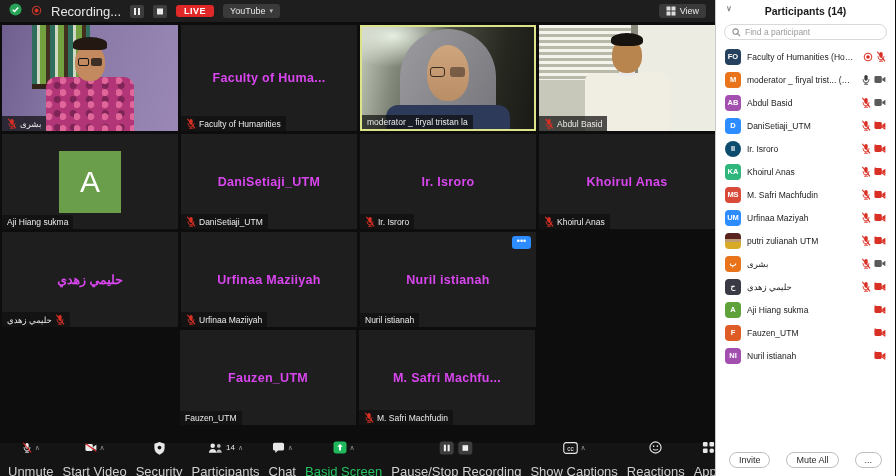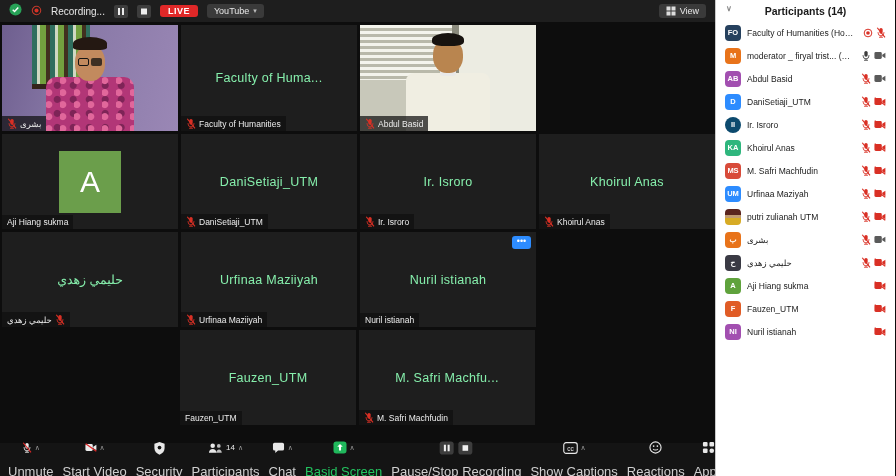--- a/index.html
+++ b/index.html
@@ -11,33 +11,33 @@
   .titlebar { height:15px; background:#fff; display:flex; align-items:center; padding:0 7px; gap:5px; flex:0 0 auto; }
   .titlebar .title { font-size:9px; color:#2a2a2a; }
   .win-controls { margin-left:auto; display:flex; gap:16px; align-items:center; padding-right:6px; }
   .win-controls span { font-size:9px; color:#444; line-height:15px; }
 
   .main { flex:1; display:flex; min-height:0; }
 
   
   .stage { width:715px; display:flex; flex-direction:column; background:#0d0d0d; }
   .controlsbar { height:22px; background:#1e1e1e; display:flex; align-items:center; gap:9px; padding:0 9px; flex:0 0 auto; }
-  .controlsbar .rec-text { color:#e6e6e6; font-size:10px; }
+  .controlsbar .rec-text { color:#e6e6e6; font-size:13px; }
   .mini-btn { width:14px; height:13px; background:#3d3d3d; border-radius:2px; display:flex; align-items:center; justify-content:center; }
   .live-badge { background:#e02828; color:#fff; font-size:9px; font-weight:bold; padding:1px 8px; border-radius:3px; letter-spacing:.5px; }
   .yt-btn { background:#3a3a3a; color:#e8e8e8; font-size:9px; padding:2px 7px; border-radius:3px; display:flex; gap:4px; align-items:center; }
   .view-btn { margin-left:auto; background:#3a3a3a; color:#e8e8e8; font-size:9px; padding:2px 7px; border-radius:3px; display:flex; gap:4px; align-items:center; }
 
   .grid { flex:1; padding:3px 2px 0 2px; display:flex; flex-direction:column; gap:3px; overflow:hidden; }
   .grow { display:flex; gap:3px; }
   .grow.centered { justify-content:center; }
   .tile { width:176px; height:95px; background:#1e1e1e; position:relative; overflow:hidden; flex:0 0 auto; }
   .grow.r1 .tile { height:106px; }
   .tile.active { border:2px solid #dde388; }
-  .tile-center { position:absolute; inset:0; display:flex; align-items:center; justify-content:center; color:#86efac; font-weight:normal; font-size:12.5px; letter-spacing:.3px; text-align:center; padding:0 6px; }
+  .tile-center { position:absolute; inset:0; display:flex; align-items:center; justify-content:center; color:#d946ef; font-weight:bold; font-size:12.5px; letter-spacing:.3px; text-align:center; padding:0 6px; }
   .tile-label { position:absolute; left:0; bottom:0; background:rgba(15,15,15,.72); color:#ececec; font-size:8.5px; padding:2px 5px; display:flex; align-items:center; gap:3px; max-width:95%; white-space:nowrap; z-index:5; }
   .tile-label svg { flex:0 0 auto; }
   .tile-avatar { position:absolute; left:50%; top:50%; transform:translate(-50%,-50%); width:62px; height:62px; background:#6b9e4b; color:#fff; font-size:30px; display:flex; align-items:center; justify-content:center; }
   .tile-menu { position:absolute; top:4px; right:5px; width:19px; height:13px; background:#2d8cff; border-radius:3px; color:#fff; font-size:9px; line-height:11px; text-align:center; z-index:6; }
 
   
   .art { position:absolute; inset:0; }
   .art div { position:absolute; }
   .a-bushra { background:linear-gradient(105deg,#6e5f8f 0%,#8a7aa8 45%,#9a87b5 100%); }
   .bsh-shelf { left:30px; top:0; width:58px; height:64px; background:repeating-linear-gradient(90deg,#2f6e5e 0 5px,#cfd8c2 5px 8px,#73a13f 8px 14px,#41301f 14px 18px); border-bottom:5px solid #33241a; }
@@ -171,20 +171,31 @@
                     <rect x="4" y="1" width="4" height="7" rx="2" fill="#d93025"></rect>
                     <path d="M2.5 6v1a3.5 3.5 0 0 0 7 0V6" fill="none" stroke="#d93025"></path>
                     <line x1="6" y1="10.5" x2="6" y2="12.2" stroke="#d93025"></line>
                     <line x1="3.6" y1="12.2" x2="8.4" y2="12.2" stroke="#d93025"></line>
                     <line x1="1.5" y1="0.8" x2="10.8" y2="12.4" stroke="#d93025" stroke-width="1.4"></line>
                   </svg>
                 </span>
                 <span>Faculty of Humanities</span>
               </div>
             </div>
+            <div class="tile active">
+              <div class="art a-moderator">
+                <div class="mod-hijab"></div>
+                <div class="mod-face"></div>
+                <div class="mod-glasses"></div>
+                <div class="mod-body"></div>
+              </div>
+              <div class="tile-label">
+                <span>moderator _ firyal tristan la</span>
+              </div>
+            </div>
             <div class="tile">
               <div class="art a-abdul">
                 <div class="abd-body"></div>
                 <div class="abd-mask"></div>
                 <div class="abd-head"></div>
                 <div class="abd-hair"></div>
               </div>
               <div class="tile-label">
                 <span style="display: flex;">
                   <svg width="10" height="11" viewBox="0 0 12 13">
@@ -473,20 +484,27 @@
           </div>
           <div class="end-btn">End</div>
         </div>
     </div>
 
     <div class="panel">
       <div class="p-header">
         <span class="p-collapse">∨</span>
         <span>Participants (14)</span>
       </div>
+      <div class="p-search">
+        <span><svg width="9" height="9" viewBox="0 0 10 10">
+              <circle cx="4" cy="4" r="3" fill="none" stroke="#8a8a8a" stroke-width="1.2"></circle>
+              <line x1="6.3" y1="6.3" x2="9" y2="9" stroke="#8a8a8a" stroke-width="1.2"></line>
+            </svg></span>
+        <input type="text" placeholder="Find a participant" style="">
+      </div>
       <div class="p-list">
           <div class="p-row">
             <div class="p-avatar" style="background: rgb(38, 65, 94);">FO</div>
             <div class="p-name">Faculty of Humanities (Host, me)</div>
             <div class="p-icons">
               <span style="display: flex;">
                 <svg width="10" height="10" viewBox="0 0 12 12">
                   <circle cx="6" cy="6" r="4.6" fill="none" stroke="#d93025" stroke-width="1.2"></circle>
                   <circle cx="6" cy="6" r="2.2" fill="#d93025"></circle>
                 </svg>
@@ -751,15 +769,20 @@
               <span style="display: flex;">
                 <svg width="12" height="9" viewBox="0 0 14 10">
                   <rect x="0.5" y="1" width="8.6" height="8" rx="1.6" fill="#d93025"></rect>
                   <path d="M9.6 4.2L13.3 1.8v6.4L9.6 5.8z" fill="#d93025"></path>
                   <line x1="0.8" y1="0.5" x2="13.2" y2="9.5" stroke="#d93025" stroke-width="1.4"></line>
                 </svg>
               </span>
             </div>
           </div>
         </div>
+      <div class="p-footer">
+        <button class="pf-btn">Invite</button>
+        <button class="pf-btn">Mute All</button>
+        <button class="pf-btn">...</button>
+      </div>
     </div>
   </div>
 </div>
 
 </body></html>

